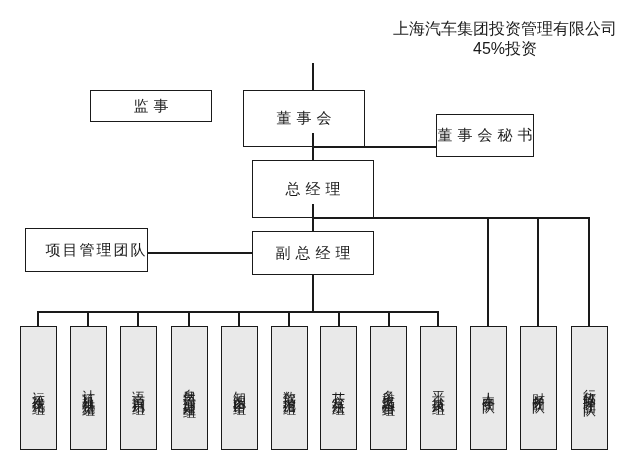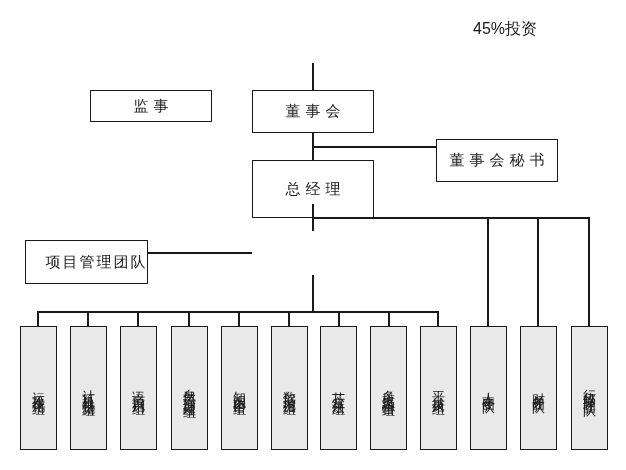--- a/index.html
+++ b/index.html
@@ -50,28 +50,30 @@
     line-height:20px;
     white-space:nowrap;
   }
 </style>
 </head>
 <body>
 
 <div class="canvas">
 
   <div class="note">
+    <div>上海汽车集团投资管理有限公司</div>
     <div>45%投资</div>
   </div>
 
   <div class="node" style="left:90px;top:90px;width:122px;height:32px">监事</div>
-  <div class="node" style="left:252px;top:90px;width:122px;height:43px">董事会</div>
-  <div class="node" style="left:436px;top:139px;width:122px;height:43px">董事会秘书</div>
+  <div class="node" style="left:243px;top:90px;width:122px;height:57px">董事会</div>
+  <div class="node" style="left:436px;top:114px;width:98px;height:43px">董事会秘书</div>
   <div class="node" style="left:252px;top:160px;width:122px;height:58px">总经理</div>
-  <div class="node" style="left:25px;top:240px;width:123px;height:44px;letter-spacing:2px;padding-left:20px">项目管理团队</div>
+  <div class="node" style="left:25px;top:228px;width:123px;height:44px;letter-spacing:2px;padding-left:20px">项目管理团队</div>
+  <div class="node" style="left:252px;top:231px;width:122px;height:44px">副总经理</div>
 
   <div class="v" style="left:312px;top:63px;height:27px"></div>
   <div class="v" style="left:312px;top:133px;height:27px"></div>
   <div class="h" style="left:312px;top:146px;width:124px"></div>
   <div class="v" style="left:312px;top:204px;height:27px"></div>
   <div class="h" style="left:312px;top:217px;width:277px"></div>
   <div class="v" style="left:487px;top:217px;height:109px"></div>
   <div class="v" style="left:537px;top:217px;height:109px"></div>
   <div class="v" style="left:588px;top:217px;height:109px"></div>
   <div class="h" style="left:148px;top:252px;width:104px"></div>

